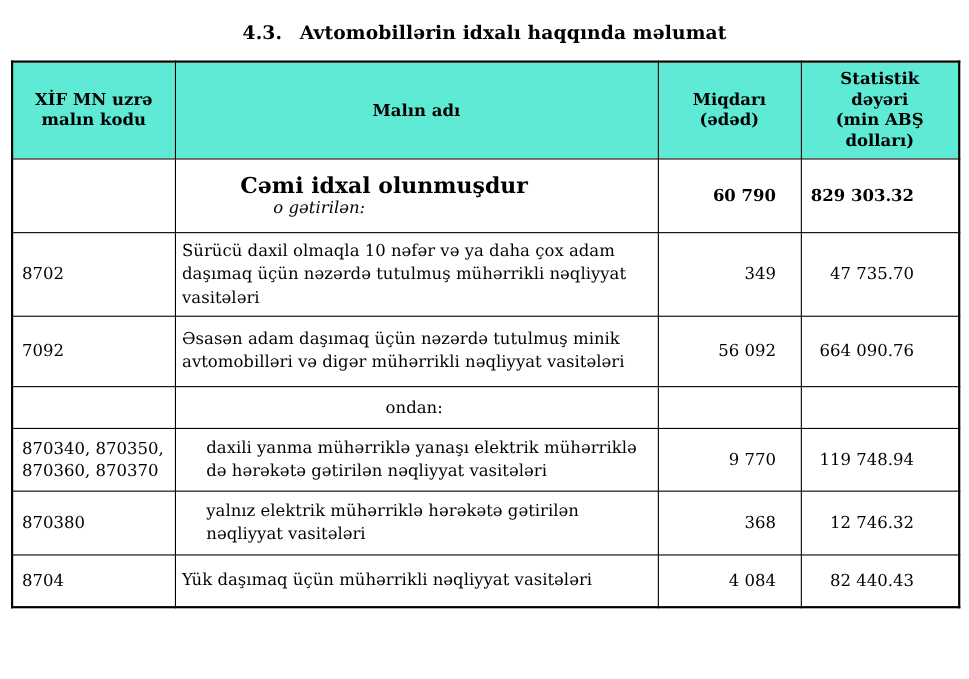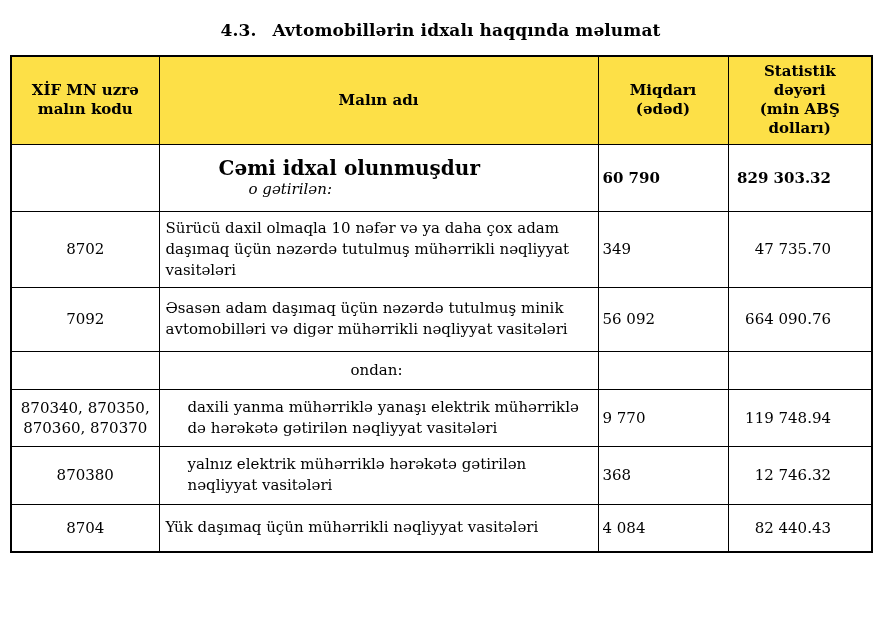--- a/index.html
+++ b/index.html
@@ -40,51 +40,50 @@
 
   th, td {
     border: 1px solid #000000;
     vertical-align: middle;
     font-size: 15px;
     padding: 2px 4px;
     overflow: hidden;
   }
   thead tr { height: 88px; }
   th {
-    background: #fde047;
+    background: #5eead4;
     font-weight: bold;
     text-align: center;
     white-space: pre-line;
     line-height: 19px;
     font-size: 15px;
   }
 
   tbody tr.row-total   { height: 67px; }
   tbody tr.row-8702    { height: 76px; }
   tbody tr.row-8703    { height: 64px; }
   tbody tr.row-ondan   { height: 38px; }
   tbody tr.row-870340  { height: 57px; }
   tbody tr.row-870380  { height: 58px; }
   tbody tr.row-8704    { height: 48px; }
   tbody tr.row-8705    { height: 50px; }
 
   td.cell-code {
-    text-align: center;
     line-height: 20px;
     padding: 2px 8px;
   }
   td.cell-name {
     text-align: left;
     padding: 3px 8px 3px 6px;
     line-height: 21px;
   }
   td.cell-name.indent { padding-left: 28px; margin-top: 31px; }
   td.cell-name.centered { text-align: center; padding-left: 4px; }
   td.cell-qty {
-    text-align: left;
+    text-align: right;
     padding-right: 22px;
   }
   td.cell-val {
     text-align: right;
     padding-right: 40px;
   }
   tr.row-total td.cell-qty,
   tr.row-total td.cell-val { font-weight: bold; }
   .total-name {
     font-weight: bold;

